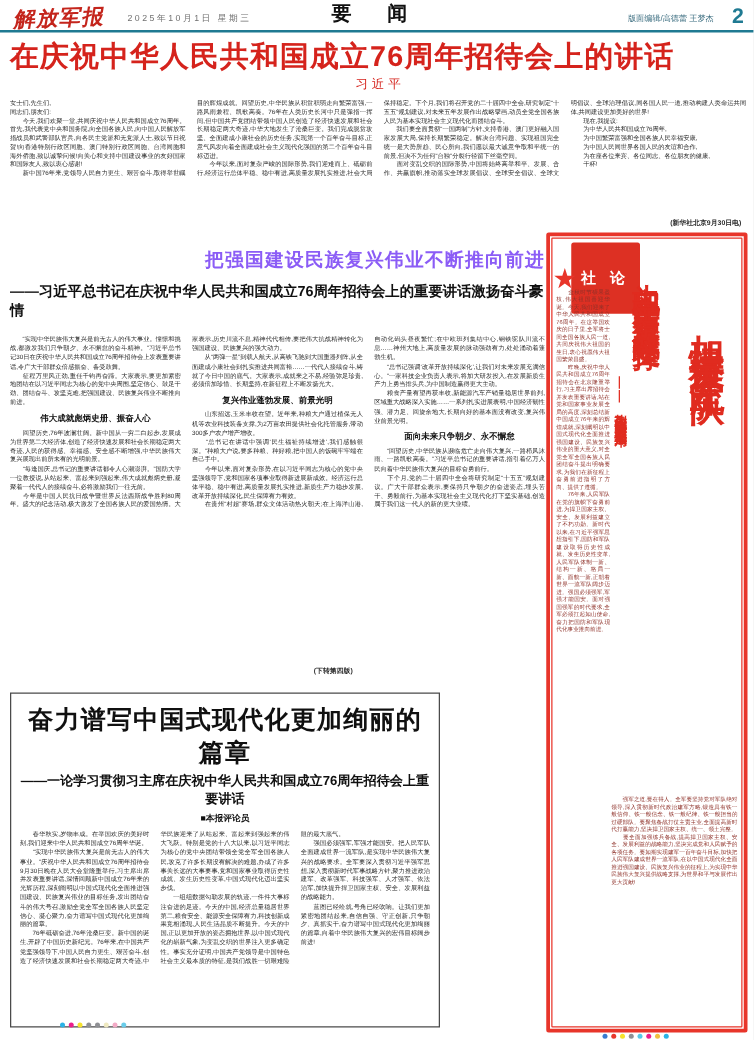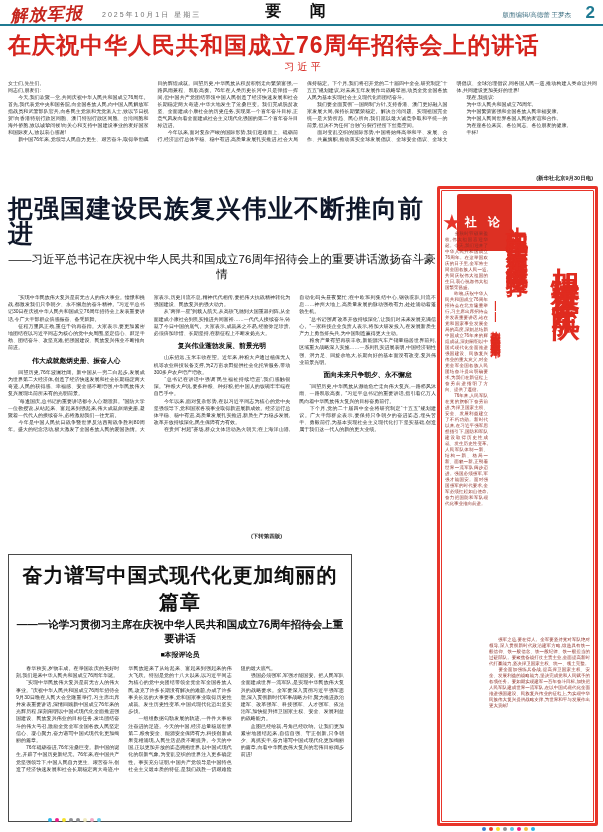--- a/index.html
+++ b/index.html
@@ -20,22 +20,22 @@
   .speech{position:absolute;top:32px;left:8px;width:589px;height:152px;}
   .sp-title{text-align:left;color:#d5231c;font-size:23px;font-weight:bold;letter-spacing:1px;line-height:26px;}
   .sp-dateline{text-align:center;color:#d5231c;font-size:9.5px;font-weight:bold;margin-top:3px;}
   .sp-author{text-align:center;color:#d5231c;font-size:10px;margin-top:2px;font-family:"DejaVu Serif",serif;}
   .sp-body{margin-top:6px;height:88px;column-count:4;column-gap:9px;font-size:5px;line-height:7px;
            text-align:justify;white-space:pre-wrap;overflow:hidden;color:#2a2a2a;}
   .sp-credit{position:absolute;right:4px;bottom:2px;font-size:5.5px;font-weight:bold;color:#2a2a2a;background:#fff;}
 
   
   .article2{position:absolute;top:196px;left:8px;width:428px;height:352px;}
-  .a2-title{font-size:25px;font-weight:bold;text-align:left;color:#0f172a;letter-spacing:1px;line-height:25px;}
-  .a2-subtitle{font-size:11.5px;font-weight:normal;text-align:center;margin-top:6px;line-height:15px;color:#101010;}
+  .a2-title{font-size:15px;font-weight:bold;text-align:right;color:#8b5cf6;letter-spacing:1px;line-height:25px;}
+  .a2-subtitle{font-size:11.5px;font-weight:bold;text-align:left;margin-top:6px;line-height:15px;color:#101010;}
   .a2-body{margin-top:12px;column-count:3;column-gap:9px;height:276px;font-size:5px;line-height:7.2px;
            text-align:justify;overflow:hidden;color:#2a2a2a;}
   .a2-body p{white-space:pre-wrap;margin:0;}
   .a2-body h3{font-size:6.8px;text-align:center;margin:5px 0;color:#101010;font-weight:bold;}
   .a2-cont{position:absolute;left:243px;top:337px;font-size:5.5px;font-weight:bold;color:#2a2a2a;background:#fff;}
 
   
   .article3{position:absolute;left:8px;top:554px;width:344px;height:268px;border:1px solid #4a4a4a;
             box-sizing:border-box;padding:5px 7px;background:#fff;}
   .a3-title{font-size:20px;font-weight:bold;text-align:center;color:#101010;letter-spacing:1px;margin-top:2px;}

